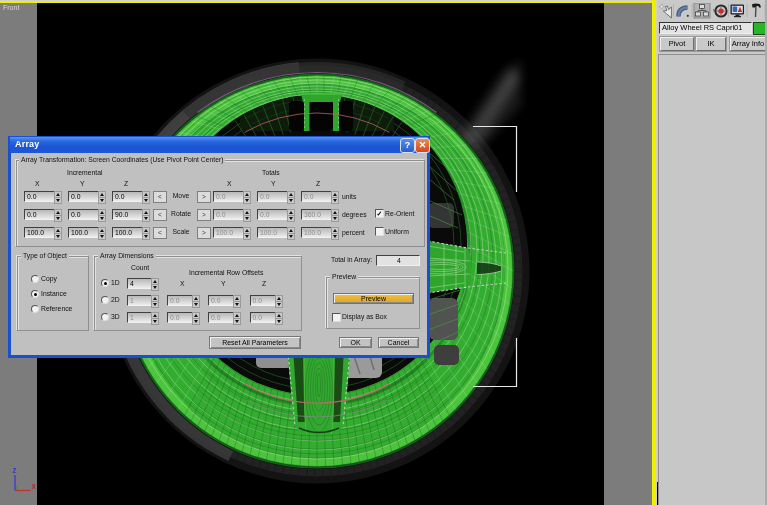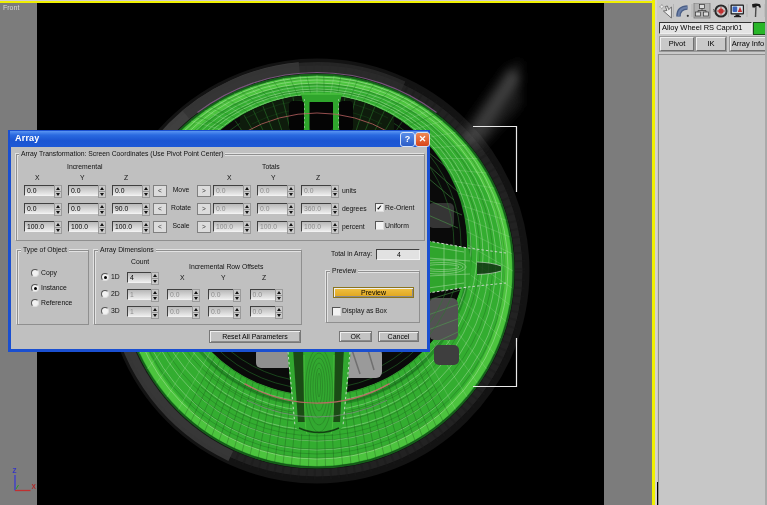--- a/index.html
+++ b/index.html
@@ -4,21 +4,21 @@
 html,body{margin:0;padding:0;background:#000;}
 #page{position:relative;width:767px;height:505px;overflow:hidden;font-family:"Liberation Sans",sans-serif;background:#000;}
 .abs{position:absolute;}
 
 #vp{left:0;top:0;width:655px;height:505px;background:#7c7c7c;}
 #topline{left:0;top:0;width:767px;height:1px;background:#d4d0c8;}
 #topyellow{left:0;top:1px;width:655px;height:2px;background:#f0f000;}
 #blackbg{left:37px;top:3px;width:567px;height:502px;background:#000;}
 #frontlbl{left:3px;top:4px;font-size:7px;color:#d8d8d8;}
 
-#dlg{left:8px;top:130px;width:422px;height:222px;background:#1a4fd0;}
+#dlg{left:8px;top:136px;width:422px;height:222px;background:#1a4fd0;}
 #dlgtitle{left:2px;top:1px;width:418px;height:16px;background:linear-gradient(180deg,#5a95f2 0%,#2a6ae0 25%,#1b55d2 60%,#1d58d6 100%);}
 #dlgtitle span{position:absolute;left:5px;top:2px;color:#fff;font-weight:bold;font-size:9px;letter-spacing:0.2px;}
 #dlgbody{left:3px;top:17px;width:416px;height:202px;background:#c0c0c0;}
 .tbtn{position:absolute;top:2px;width:13px;height:13px;border-radius:3px;border:1px solid #d5e2f8;color:#fff;font-size:9px;font-weight:bold;text-align:center;line-height:12px;}
 #helpb{left:392px;background:linear-gradient(180deg,#5a8fe8,#2a5cc8);}
 #closeb{left:407px;background:linear-gradient(180deg,#ee8a55,#d9441a);}
 
 .grp{position:absolute;border:1px solid #8f8f8f;box-shadow:1px 1px 0 #e2e2e2 inset, -1px -1px 0 #e2e2e2;}
 .grplbl{position:absolute;background:#c0c0c0;font-size:6.8px;color:#111;padding:0 2px;white-space:nowrap;}
 .lbl{position:absolute;font-size:6.8px;color:#111;white-space:nowrap;}

